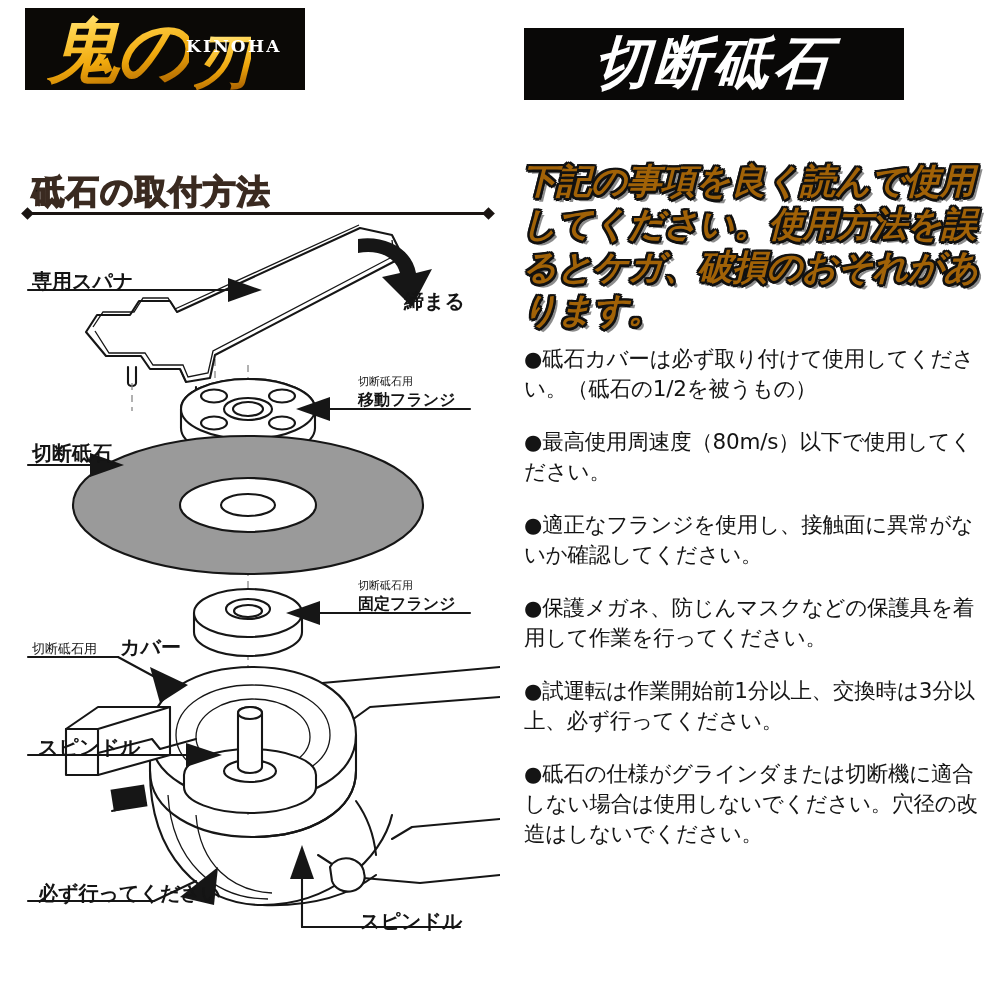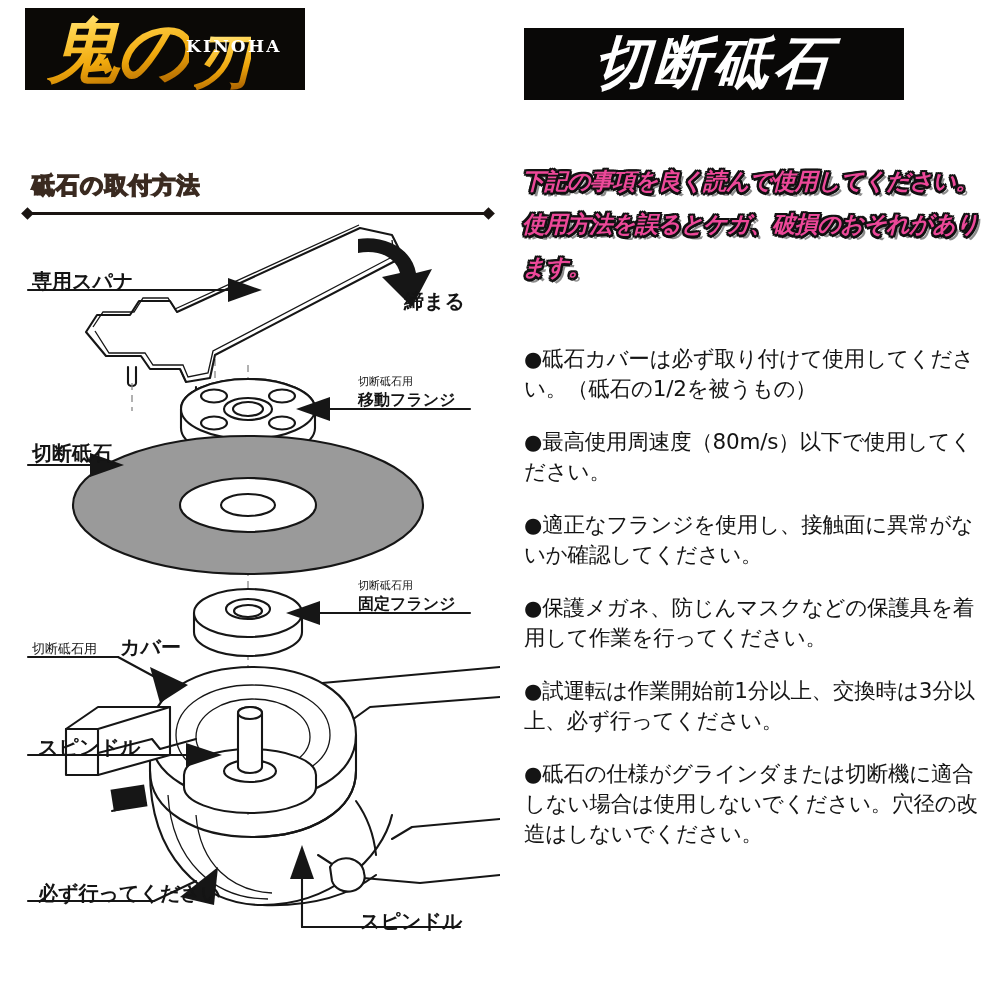--- a/index.html
+++ b/index.html
@@ -55,21 +55,21 @@
     color:#ffffff;
     font-family:"DejaVu Serif","Liberation Serif",serif;
     font-weight:700;font-size:56px;letter-spacing:4px;
     font-style:italic;
     transform:skewX(-3deg);
   }
 
   
   .sec-title{
     position:absolute;left:32px;top:170px;
-    font-weight:700;font-size:23px;letter-spacing:1px;
+    font-weight:700;font-size:33px;letter-spacing:1px;
     color:#1a1411;
     -webkit-text-stroke:1.6px #3a2a20;
     font-family:"DejaVu Sans","Liberation Sans",sans-serif;
   }
   .rule{position:absolute;left:28px;top:212px;width:460px;height:3px;background:#1a1411;}
   .rule:before,.rule:after{
     content:"";position:absolute;top:-3px;width:9px;height:9px;
     background:#1a1411;transform:rotate(45deg);
   }
   .rule:before{left:-5px;}
@@ -86,22 +86,22 @@
     white-space:nowrap;
     font-family:"DejaVu Sans","Liberation Sans",sans-serif;
   }
   .lbl.big{font-size:20px;}
   .lbl.sml{font-size:11px;font-weight:400;}
   .lbl.mid{font-size:16px;}
 
   
   .warn{
     position:absolute;left:522px;top:160px;width:462px;
-    font-weight:700;font-style:italic;font-size:23px;line-height:43px;
-    color:#ec4899;
+    font-weight:700;font-style:italic;font-size:35px;line-height:43px;
+    color:#a16207;
     letter-spacing:-0.5px;
     text-shadow:
       -2px -2px 0 #111,2px -2px 0 #111,-2px 2px 0 #111,2px 2px 0 #111,
       0 -2.5px 0 #111,0 2.5px 0 #111,-2.5px 0 0 #111,2.5px 0 0 #111,
       4px 4px 0 rgba(0,0,0,.45);
     font-family:"DejaVu Sans","Liberation Sans",sans-serif;
   }
 
   
   .bullets{position:absolute;left:524px;top:344px;width:460px;}

